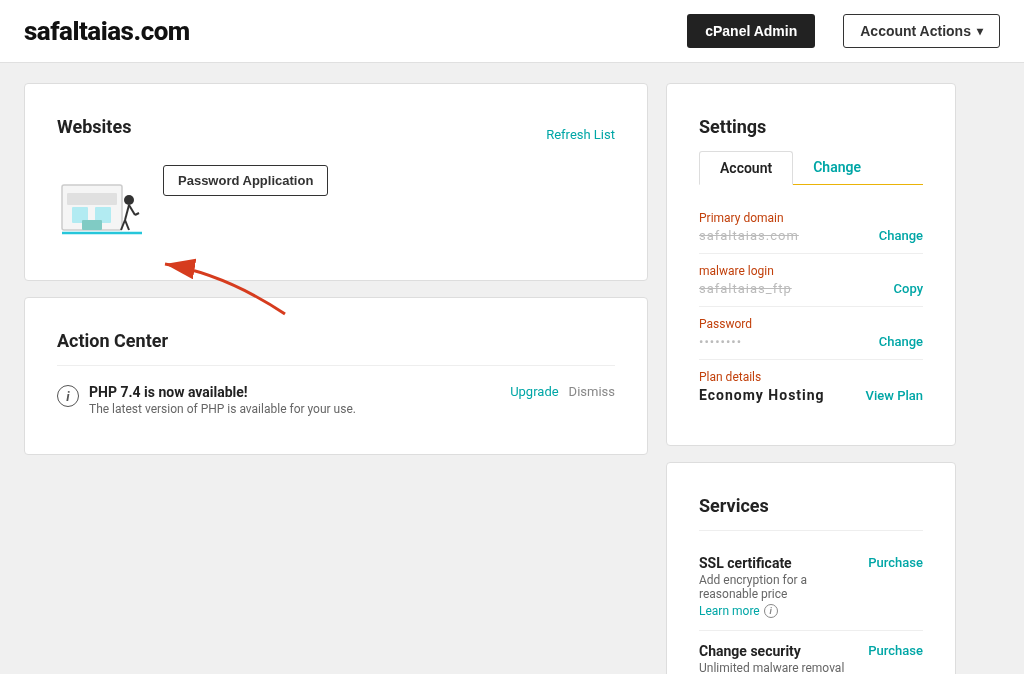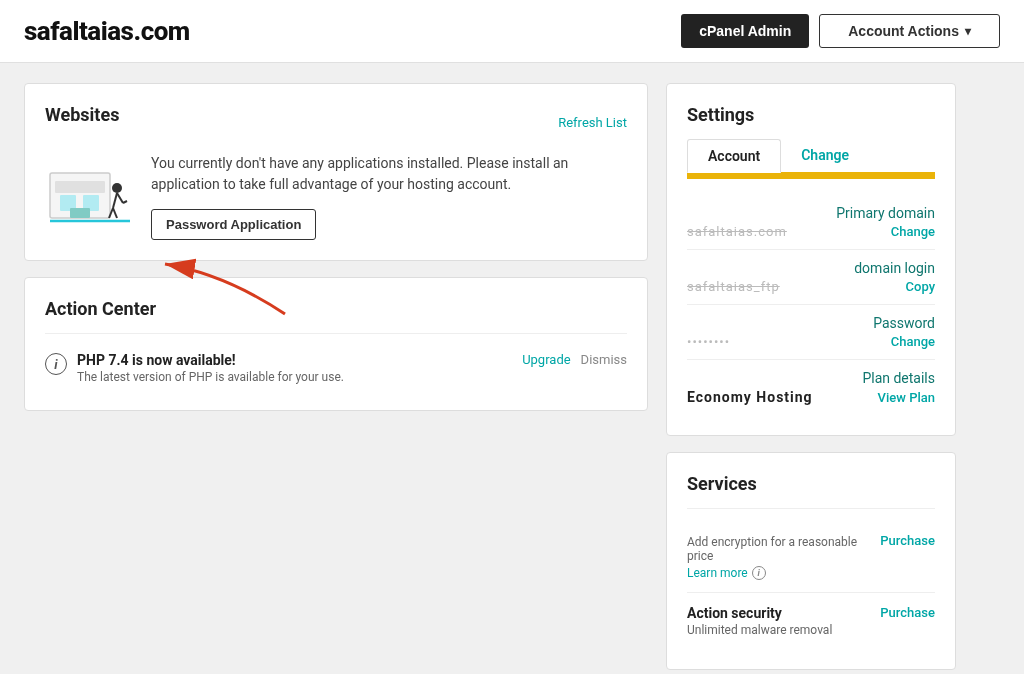--- a/index.html
+++ b/index.html
@@ -18,38 +18,38 @@
       border-bottom: 1px solid #e0e0e0;
     }
     .site-title {
       font-size: 26px;
       font-weight: 800;
       color: #111;
       letter-spacing: -0.5px;
     }
     .header-actions {
       display: flex;
-      gap: 10px;
+      gap: 28px;
       align-items: center;
     }
     .btn-cpanel {
       background: #222;
       color: #fff;
       border: none;
       padding: 9px 18px;
       font-size: 14px;
       font-weight: 600;
       cursor: pointer;
       border-radius: 3px;
     }
     .btn-account-actions {
       background: #fff;
       color: #333;
       border: 1.5px solid #333;
-      padding: 8px 28px;
+      padding: 8px 16px;
       font-size: 14px;
       font-weight: 600;
       cursor: pointer;
       border-radius: 3px;
       display: flex;
       align-items: center;
       gap: 6px;
     }
     .btn-account-actions .chevron {
       font-size: 12px;
@@ -69,21 +69,21 @@
     .right-panel {
       width: 290px;
       display: flex;
       flex-direction: column;
       gap: 16px;
     }
     .card {
       background: #fff;
       border: 1px solid #ddd;
       border-radius: 4px;
-      padding: 20px;
+      padding: 32px;
     }
     .card-title {
       font-size: 18px;
       font-weight: 700;
       color: #222;
       margin-bottom: 14px;
     }
     .websites-body {
       display: flex;
       align-items: flex-start;
@@ -176,21 +176,21 @@
       font-size: 13px;
     }
     .link-dismiss {
       color: #888;
       text-decoration: none;
       font-size: 13px;
     }
     
     .tabs {
       display: flex;
-      border-bottom: 7px solid #eab308;
+      border-bottom: 1px solid #eab308;
       margin-bottom: 16px;
     }
     .tab {
       padding: 8px 20px;
       font-size: 14px;
       cursor: pointer;
       border: 1px solid transparent;
       margin-bottom: -1px;
       font-weight: 600;
       color: #666;
@@ -208,24 +208,23 @@
       border: none;
     }
     .settings-row {
       padding: 10px 0;
       border-bottom: 1px solid #eee;
     }
     .settings-row:last-child {
       border-bottom: none;
     }
     .settings-label {
-      font-size: 14px;
-      color: #0f766e;
+      font-size: 12px;
+      color: #c2410c;
       margin-bottom: 3px;
-      text-align: right;
     }
     .settings-value-row {
       display: flex;
       justify-content: space-between;
       align-items: center;
     }
     .settings-value {
       font-size: 13px;
       color: #bbb;
       letter-spacing: 1px;
@@ -328,21 +327,20 @@
             <line x1="72" y1="40" x2="68" y2="55" stroke="#333" stroke-width="2"></line>
             <line x1="68" y1="55" x2="64" y2="65" stroke="#333" stroke-width="2"></line>
             <line x1="68" y1="55" x2="72" y2="65" stroke="#333" stroke-width="2"></line>
             <line x1="72" y1="40" x2="78" y2="50" stroke="#333" stroke-width="2"></line>
             <line x1="78" y1="50" x2="82" y2="48" stroke="#333" stroke-width="2"></line>
 
             <line x1="5" y1="68" x2="85" y2="68" stroke="#26c6da" stroke-width="2.5"></line>
           </svg>
         </div>
         <div class="website-text">
-          <p>You currently don't have any applications installed. Please install an application to take full advantage of your hosting account.</p>
           <button class="btn-install">Password Application</button>
         </div>
       </div>
 
       <svg style="position:absolute; left:100px; top:160px; width:180px; height:80px; pointer-events:none; overflow:visible;">
         <defs>
           <marker id="arrowhead" markerWidth="10" markerHeight="7" refX="10" refY="3.5" orient="auto">
             <polygon points="0 0, 10 3.5, 0 7" fill="#d63c1e"></polygon>
           </marker>
         </defs>
@@ -379,21 +377,21 @@
 
       <div class="settings-row">
         <div class="settings-label">Primary domain</div>
         <div class="settings-value-row">
           <span class="settings-value" style="color:#bbb; text-decoration: line-through; text-decoration-color:#bbb;">safaltaias.com</span>
           <a href="#" class="settings-action">Change</a>
         </div>
       </div>
 
       <div class="settings-row">
-        <div class="settings-label">domain login</div>
+        <div class="settings-label">malware login</div>
         <div class="settings-value-row">
           <span class="settings-value" style="color:#bbb; text-decoration: line-through; text-decoration-color:#bbb;">safaltaias_ftp</span>
           <a href="#" class="settings-action">Copy</a>
         </div>
       </div>
 
       <div class="settings-row">
         <div class="settings-label">Password</div>
         <div class="settings-value-row">
           <span class="settings-value">••••••••</span>
@@ -410,34 +408,35 @@
       </div>
     </div>
 
     <div class="card">
       <div class="card-title">Services</div>
       <div class="divider"></div>
 
       <div class="service-row">
         <div class="service-title-row">
           <div>
+            <div class="service-name">SSL certificate</div>
             <div class="service-desc">Add encryption for a reasonable price</div>
             <div class="learn-more-row">
               <a href="#" class="learn-more">Learn more</a>
               <span class="info-circle-small">i</span>
             </div>
           </div>
           <a href="#" class="settings-action">Purchase</a>
         </div>
       </div>
 
       <div class="service-row">
         <div class="service-title-row">
           <div>
-            <div class="service-name">Action security</div>
+            <div class="service-name">Change security</div>
             <div class="service-desc">Unlimited malware removal</div>
           </div>
           <a href="#" class="settings-action">Purchase</a>
         </div>
       </div>
 
     </div>
 
   </div>
 

